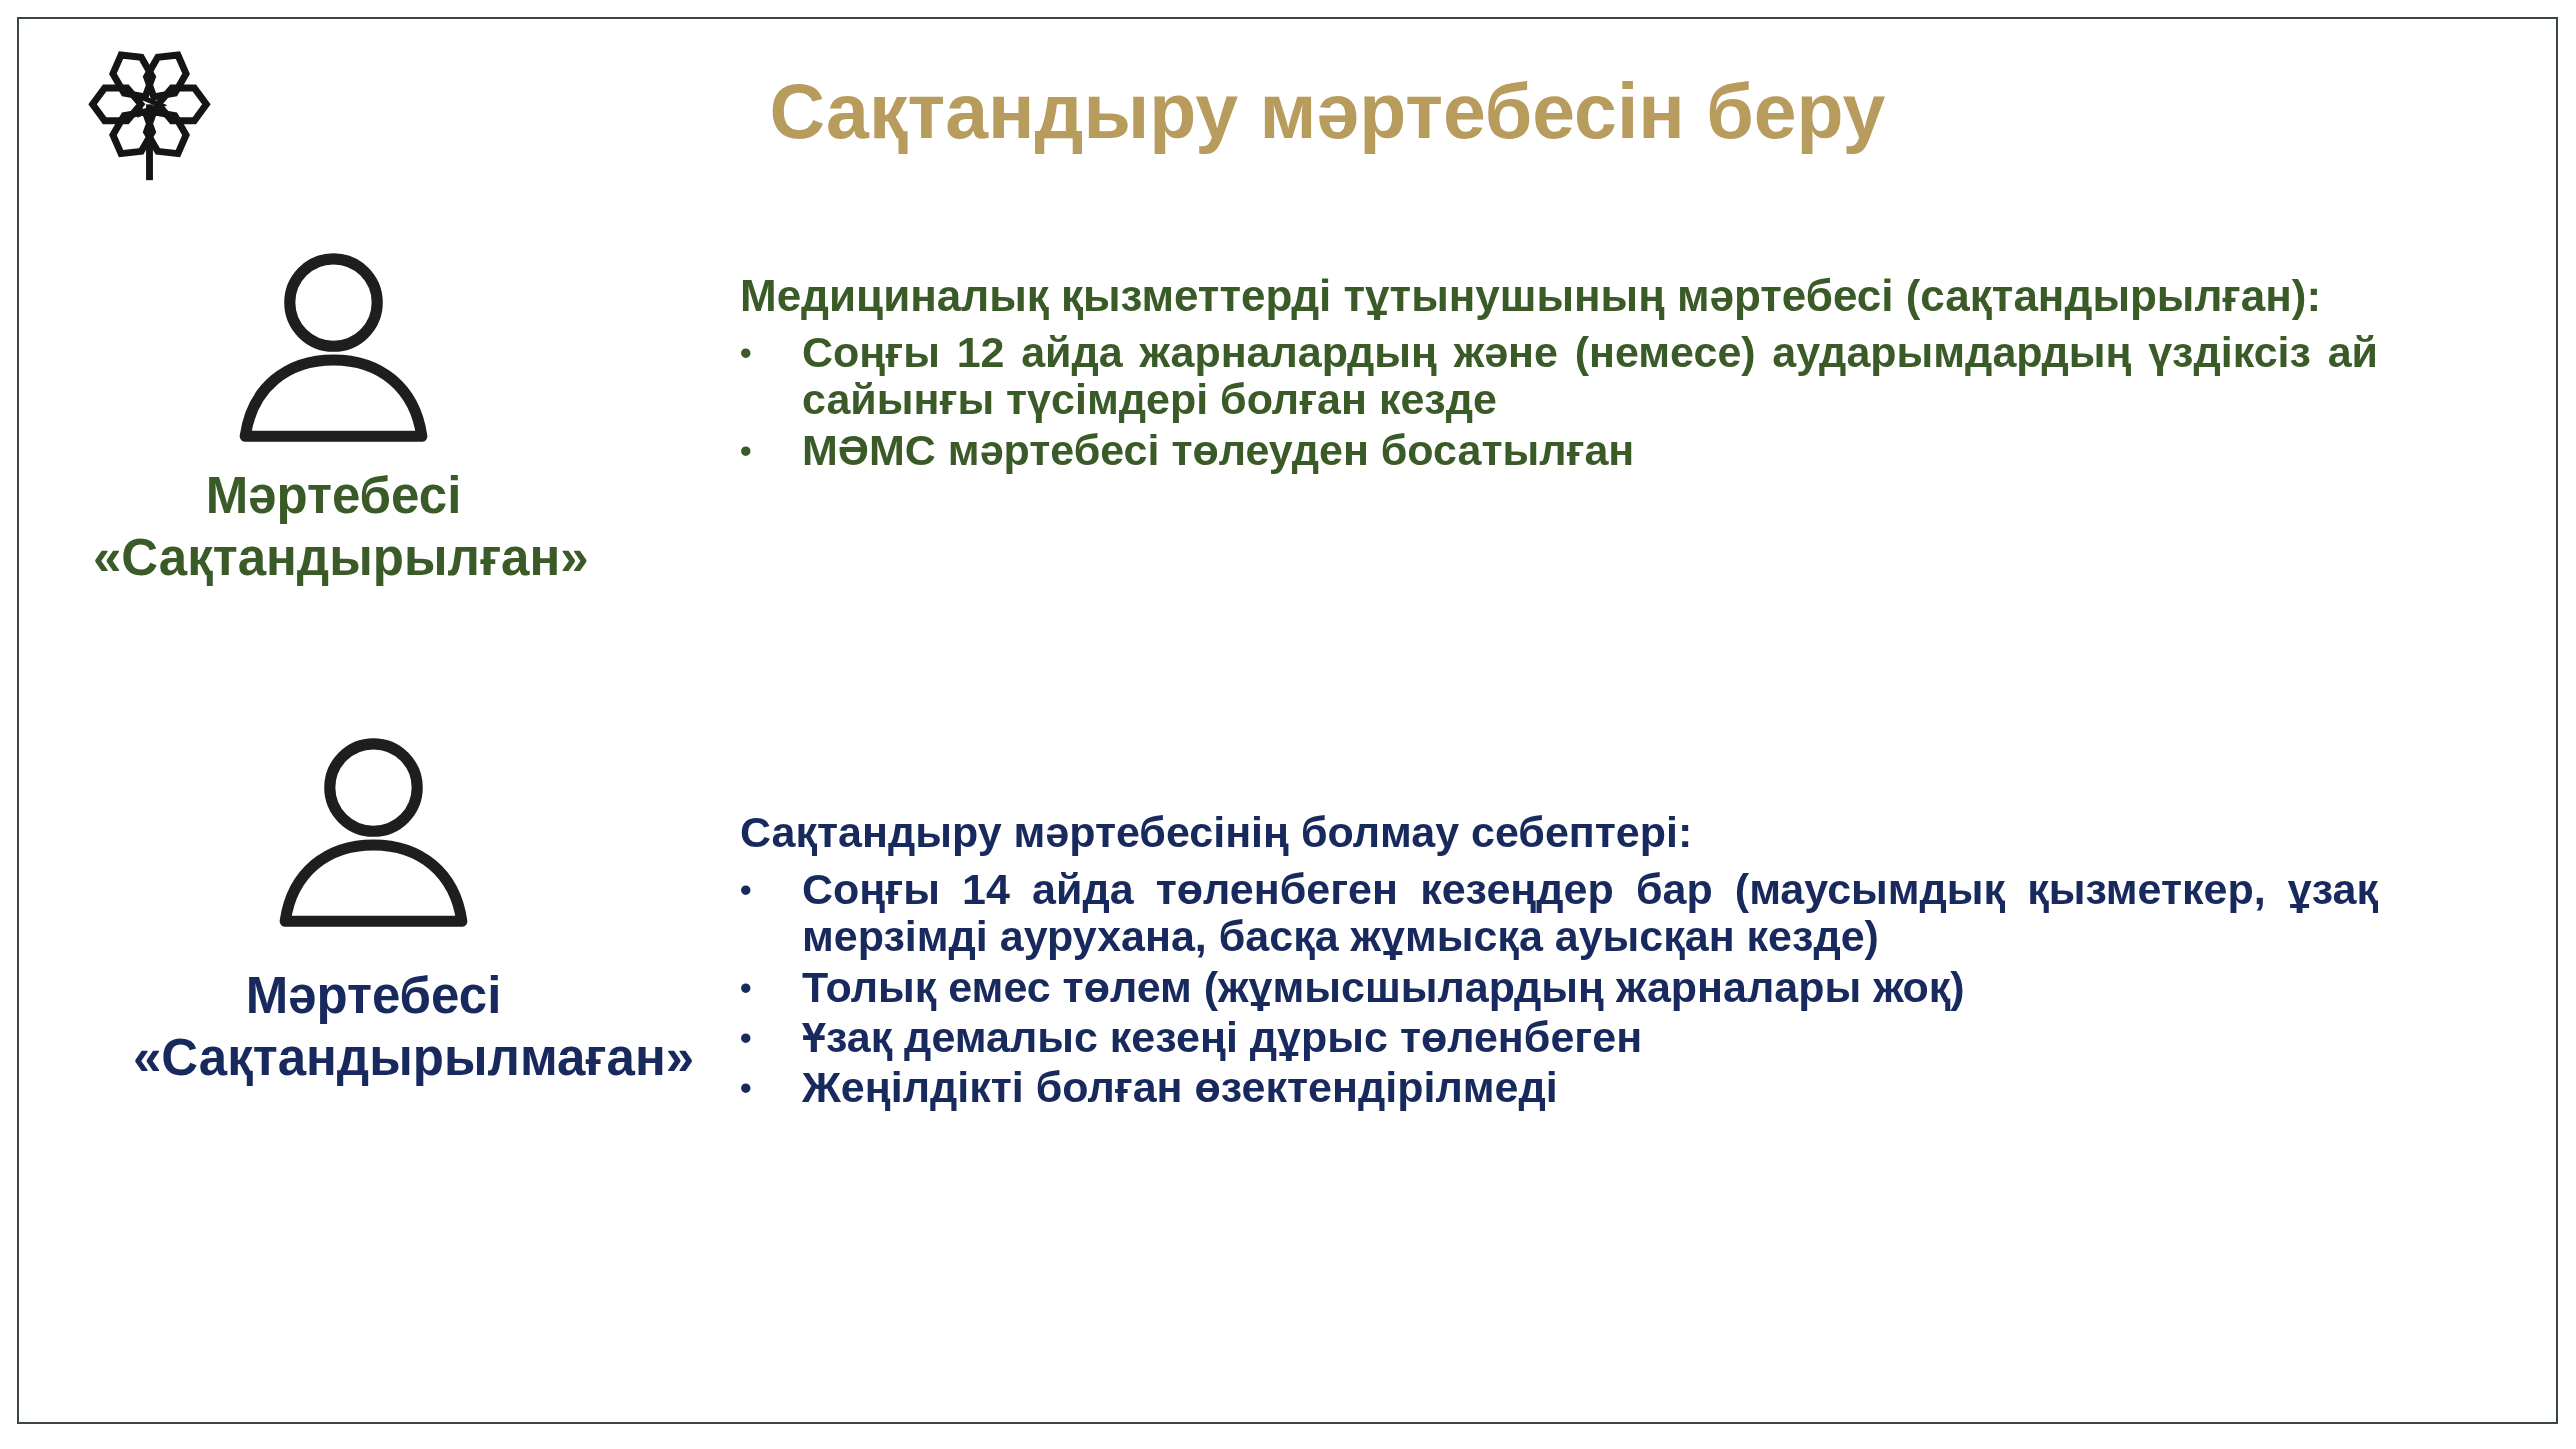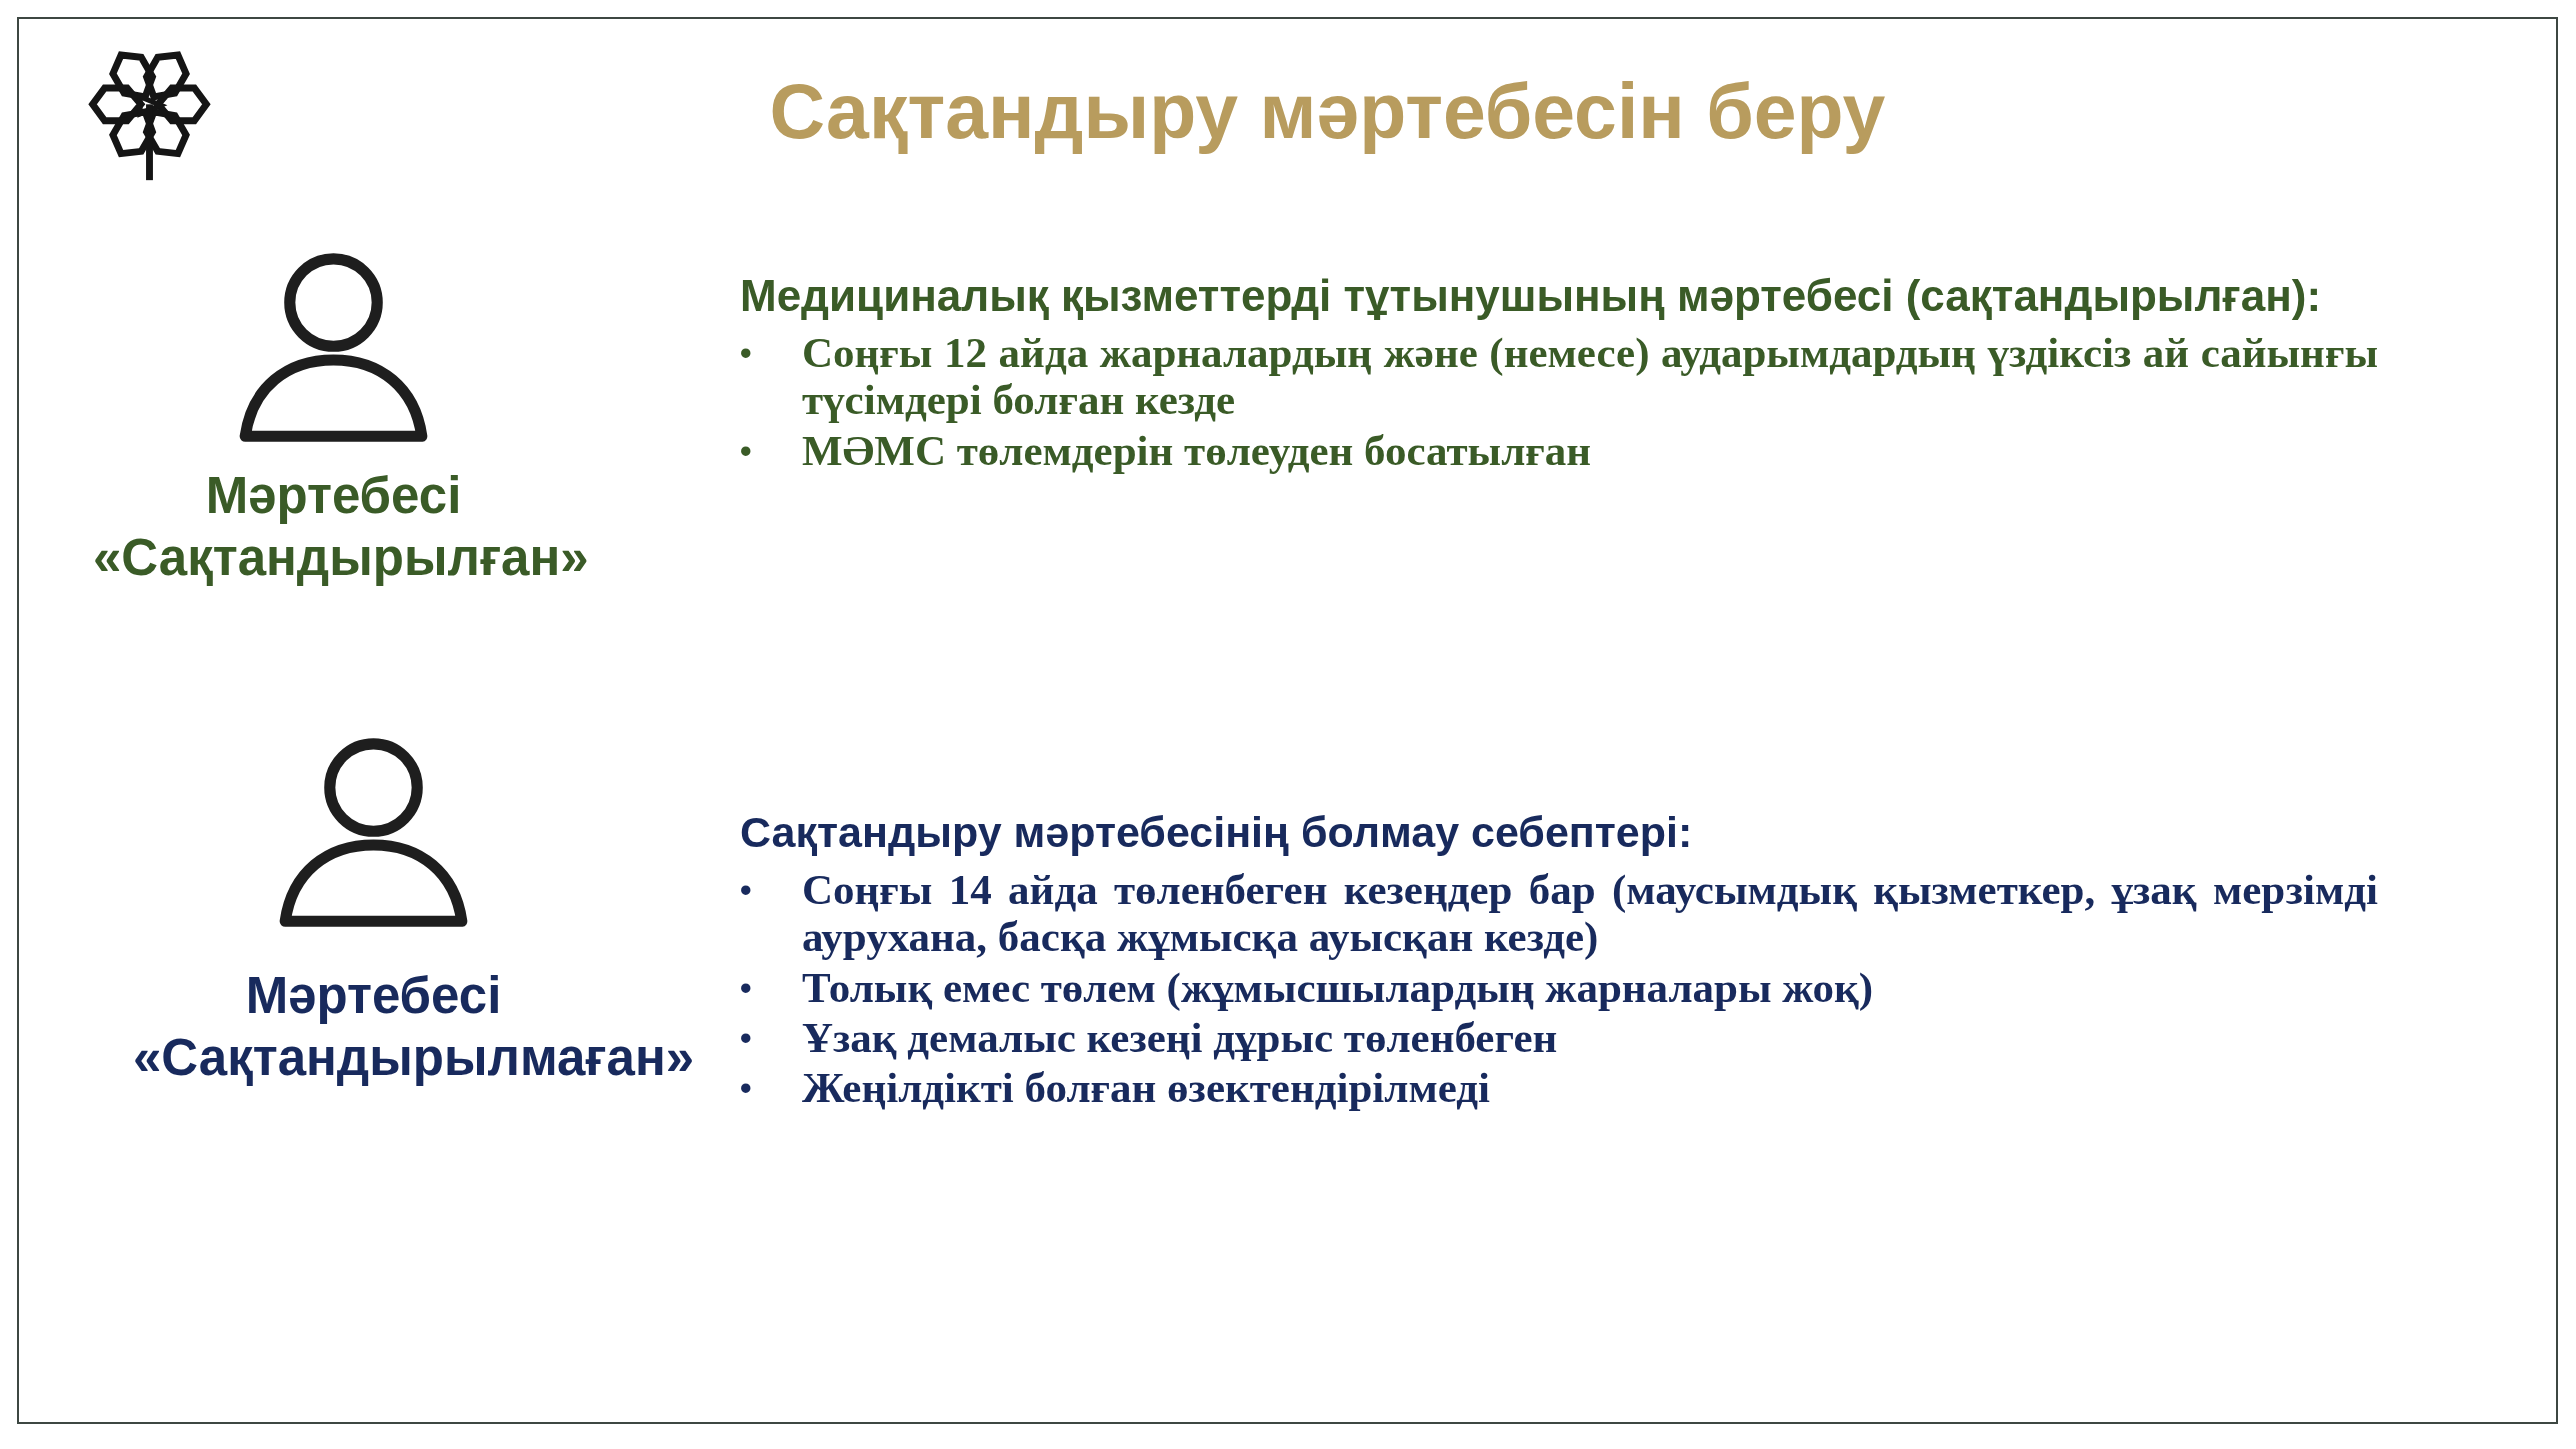--- a/index.html
+++ b/index.html
@@ -49,21 +49,20 @@
   .textblock.green .tb-heading{font-size:44px;}
   .bullet{display:flex;margin:0 0 3.4px 0;}
   .bullet .marker{
     flex:0 0 62px;
     font-size:33px;line-height:47px;
     text-align:left;
   }
   .bullet .btext{
     flex:1 1 auto;
     text-align:justify;
-    font-family:Liberation Serif, serif;
   }
 </style>
 </head>
 <body>
 
 <div class="slide" style="--gold: #B89C5E; --green: #3A5B27; --navy: #182A5D; --ink: #1E1E1E; --frame: #3D4742;">
 
   <div class="frame"></div>
 
   <div class="logo">
@@ -98,21 +97,21 @@
   </div>
 
   <div class="textblock green" style="top:272px;">
     <div class="tb-heading">Медициналық қызметтерді тұтынушының мәртебесі (сақтандырылған):</div>
     <div class="bullet">
       <span class="marker">•</span>
       <span class="btext">Соңғы 12 айда жарналардың және (немесе) аударымдардың үздіксіз ай сайынғы түсімдері болған кезде</span>
     </div>
     <div class="bullet">
       <span class="marker">•</span>
-      <span class="btext">МӘМС төлемдерін төлеуден босатылған</span>
+      <span class="btext">МӘМС мәртебесі төлеуден босатылған</span>
     </div>
   </div>
 
   <div class="person" style="left:279px;top:737px;width:189px;height:192px;">
     <svg viewBox="0 0 220 224" xmlns="http://www.w3.org/2000/svg">
       <circle cx="110" cy="59" r="51" fill="none" stroke="#1E1E1E" stroke-width="13"></circle>
       <path d="M7,215 C15,158 56,126 110,126 C164,126 205,158 213,215 Z" fill="none" stroke="#1E1E1E" stroke-width="13" stroke-linejoin="round"></path>
     </svg>
   </div>
 

